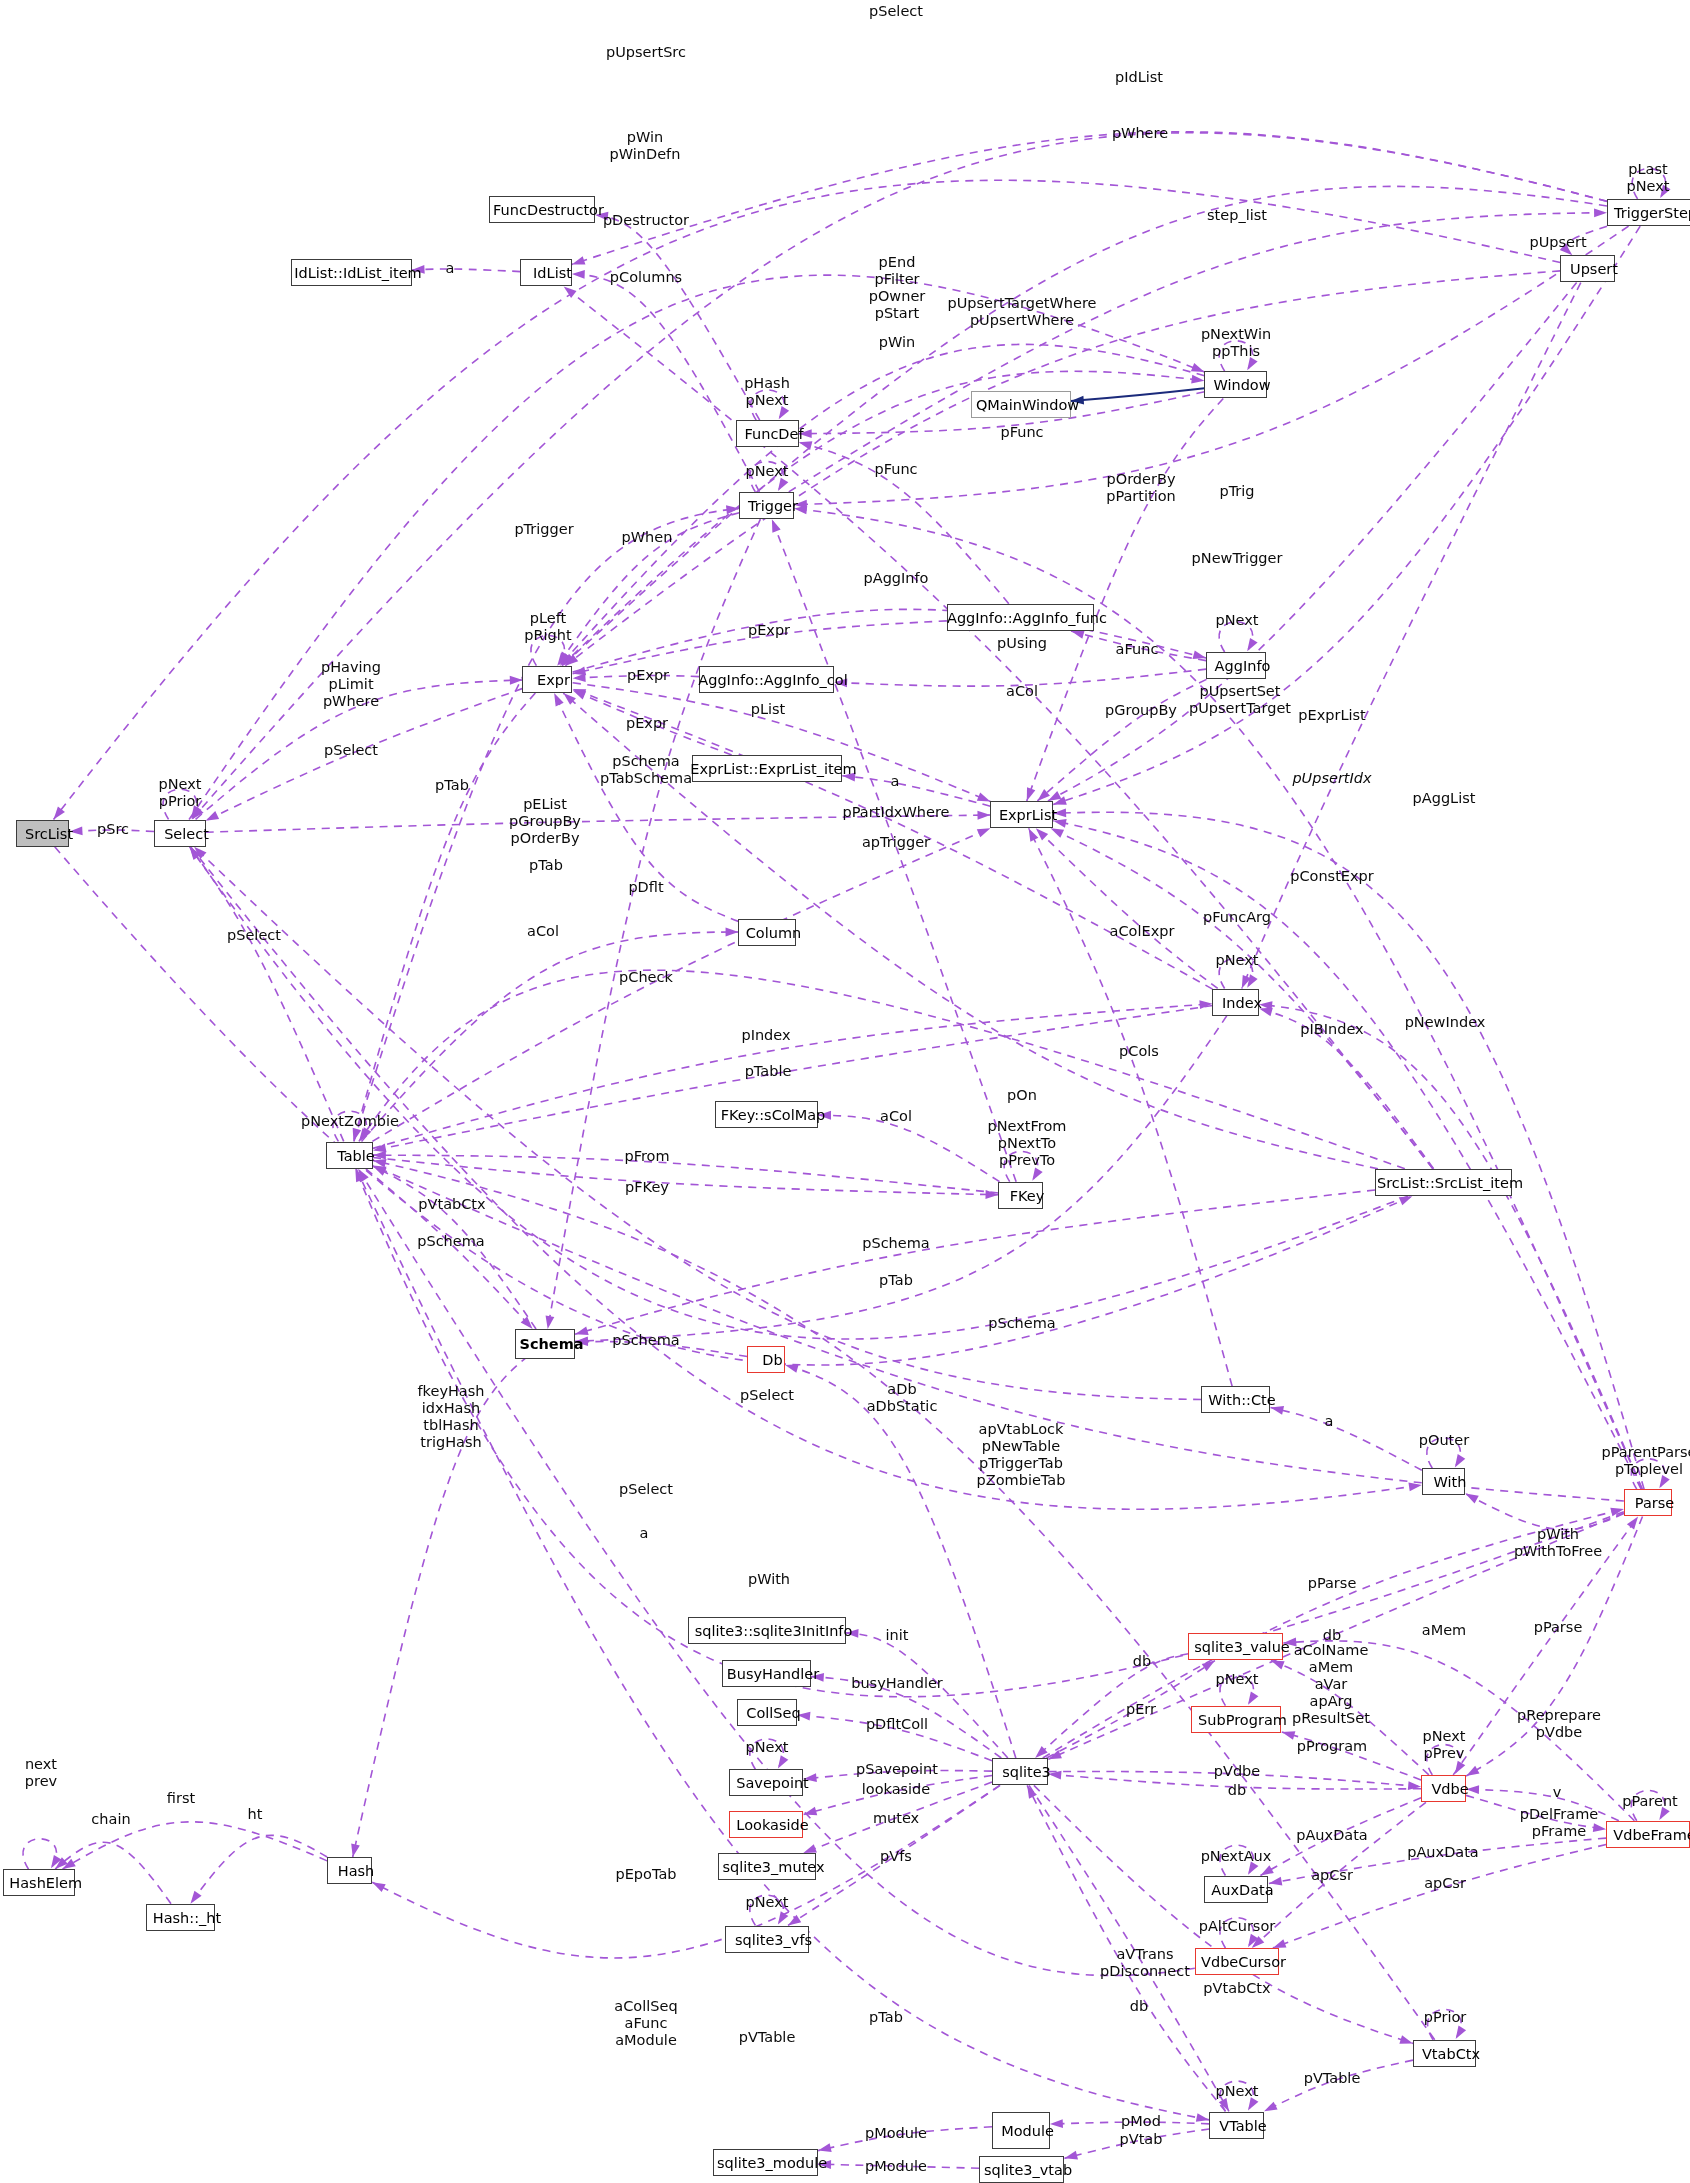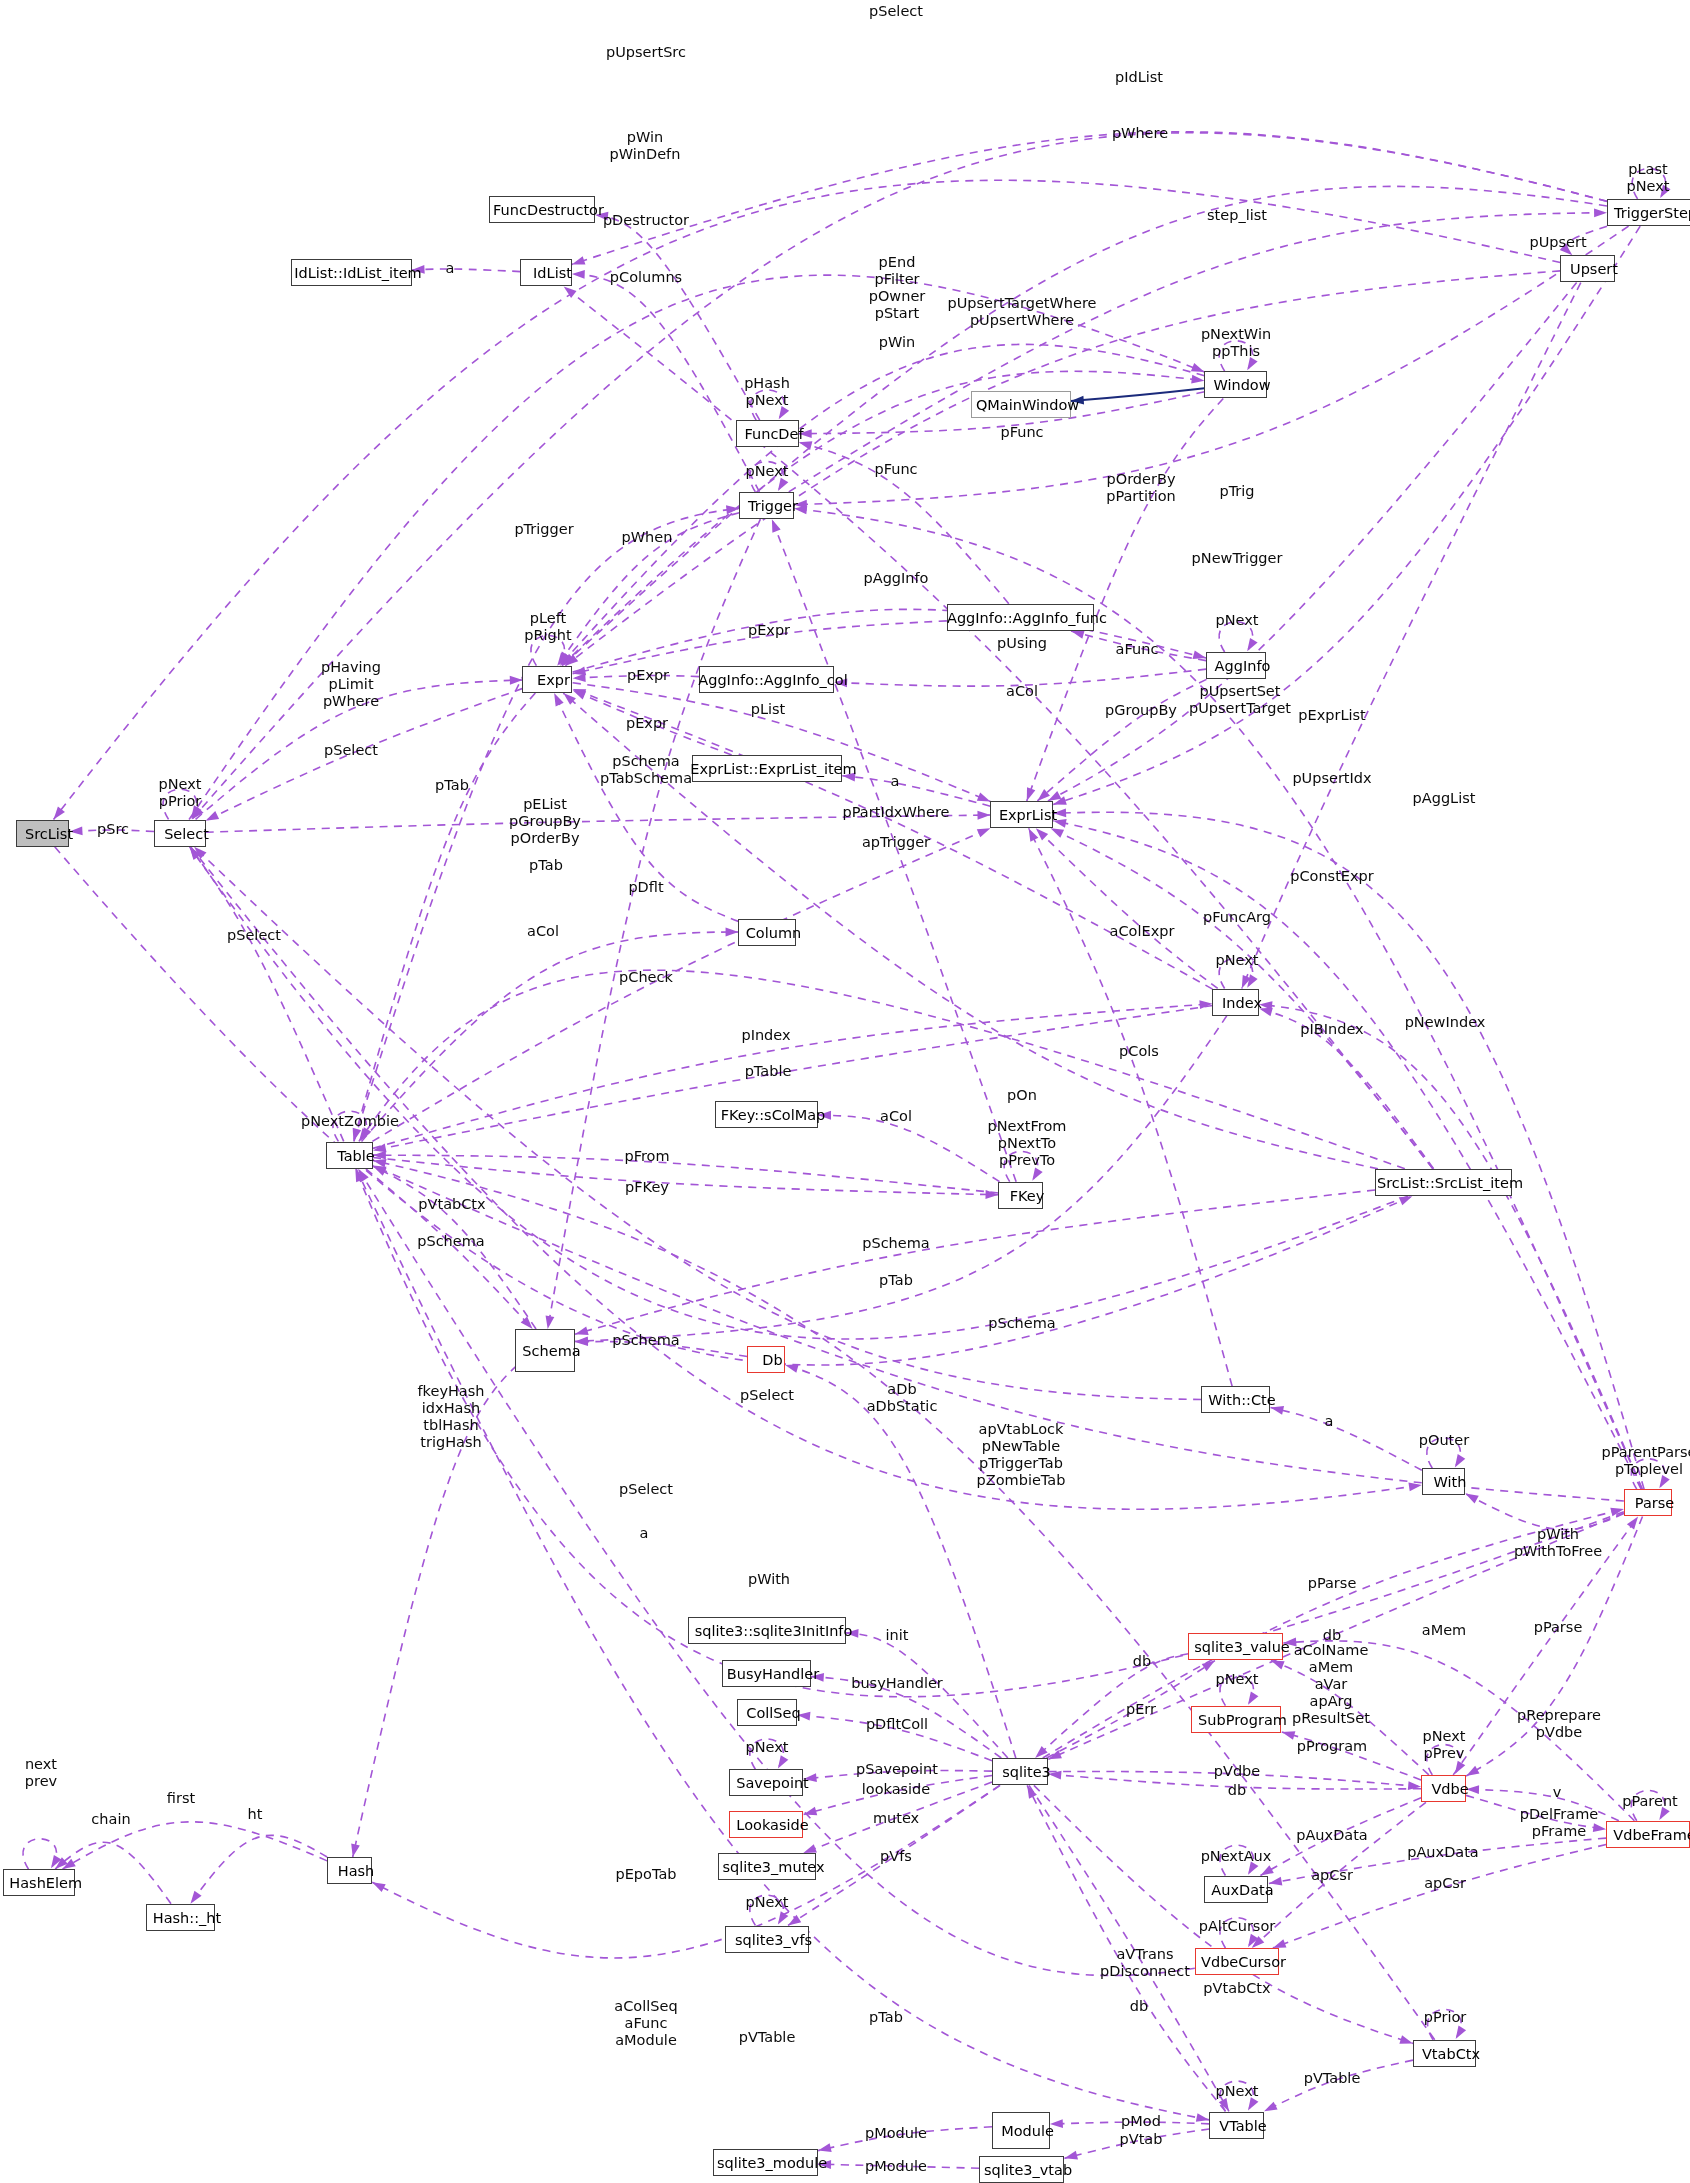--- a/index.html
+++ b/index.html
@@ -309,21 +309,21 @@
     <div class="node" style="left: 522px; top: 666px; width: 50px; height: 27px;">Expr</div>
     <div class="node" style="left: 699px; top: 666px; width: 135px; height: 27px;">AggInfo::AggInfo_col</div>
     <div class="node" style="left: 692px; top: 755px; width: 150px; height: 27px;">ExprList::ExprList_item</div>
     <div class="node" style="left: 990px; top: 801px; width: 63px; height: 27px;">ExprList</div>
     <div class="node" style="left: 738px; top: 919px; width: 58px; height: 27px;">Column</div>
     <div class="node" style="left: 1212px; top: 989px; width: 47px; height: 27px;">Index</div>
     <div class="node" style="left: 326px; top: 1142px; width: 47px; height: 27px;">Table</div>
     <div class="node" style="left: 715px; top: 1101px; width: 103px; height: 27px;">FKey::sColMap</div>
     <div class="node" style="left: 998px; top: 1182px; width: 45px; height: 27px;">FKey</div>
     <div class="node" style="left: 1375px; top: 1169px; width: 137px; height: 27px;">SrcList::SrcList_item</div>
-    <div class="node" style="left: 515px; top: 1329px; width: 60px; height: 43px;">Schema</div>
+    <div class="node" style="left: 515px; top: 1329px; width: 60px; height: 30px; font-weight: bold;">Schema</div>
     <div class="node red" style="left: 747px; top: 1346px; width: 38px; height: 27px;">Db</div>
     <div class="node" style="left: 1201px; top: 1386px; width: 69px; height: 27px;">With::Cte</div>
     <div class="node" style="left: 1422px; top: 1468px; width: 43px; height: 27px;">With</div>
     <div class="node red" style="left: 1624px; top: 1489px; width: 48px; height: 27px;">Parse</div>
     <div class="node" style="left: 688px; top: 1617px; width: 158px; height: 27px;">sqlite3::sqlite3InitInfo</div>
     <div class="node" style="left: 722px; top: 1660px; width: 89px; height: 27px;">BusyHandler</div>
     <div class="node" style="left: 737px; top: 1699px; width: 60px; height: 27px;">CollSeq</div>
     <div class="node" style="left: 729px; top: 1769px; width: 74px; height: 27px;">Savepoint</div>
     <div class="node red" style="left: 729px; top: 1811px; width: 74px; height: 27px;">Lookaside</div>
     <div class="node" style="left: 718px; top: 1853px; width: 98px; height: 27px;">sqlite3_mutex</div>
@@ -400,21 +400,21 @@
     <div class="elabel" style="left: 351px; top: 750px;">pSelect</div>
     <div class="elabel" style="left: 452px; top: 785px;">pTab</div>
     <div class="elabel" style="left: 180px; top: 793px;">pNext
 pPrior</div>
     <div class="elabel" style="left: 545px; top: 821px;">pEList
 pGroupBy
 pOrderBy</div>
     <div class="elabel" style="left: 113px; top: 829px;">pSrc</div>
     <div class="elabel" style="left: 896px; top: 812px;">pPartIdxWhere</div>
     <div class="elabel" style="left: 896px; top: 842px;">apTrigger</div>
-    <div class="elabel" style="left: 1332px; top: 778px;">pUpsertIdx</div>
+    <div class="elabel" style="left: 1332px; top: 778px; font-style: italic;">pUpsertIdx</div>
     <div class="elabel" style="left: 1444px; top: 798px;">pAggList</div>
     <div class="elabel" style="left: 546px; top: 865px;">pTab</div>
     <div class="elabel" style="left: 543px; top: 931px;">aCol</div>
     <div class="elabel" style="left: 646px; top: 887px;">pDflt</div>
     <div class="elabel" style="left: 1142px; top: 931px;">aColExpr</div>
     <div class="elabel" style="left: 254px; top: 935px;">pSelect</div>
     <div class="elabel" style="left: 646px; top: 977px;">pCheck</div>
     <div class="elabel" style="left: 1237px; top: 917px;">pFuncArg</div>
     <div class="elabel" style="left: 1332px; top: 876px;">pConstExpr</div>
     <div class="elabel" style="left: 766px; top: 1035px;">pIndex</div>

